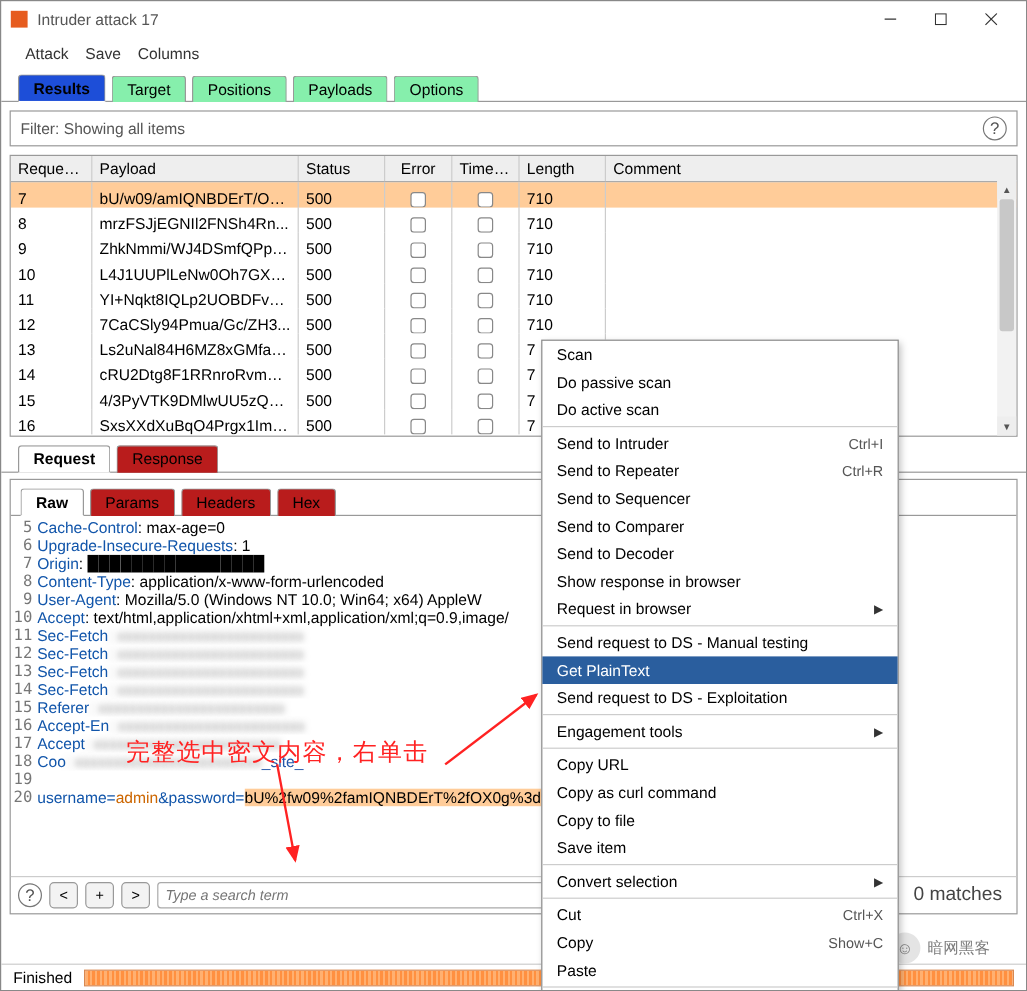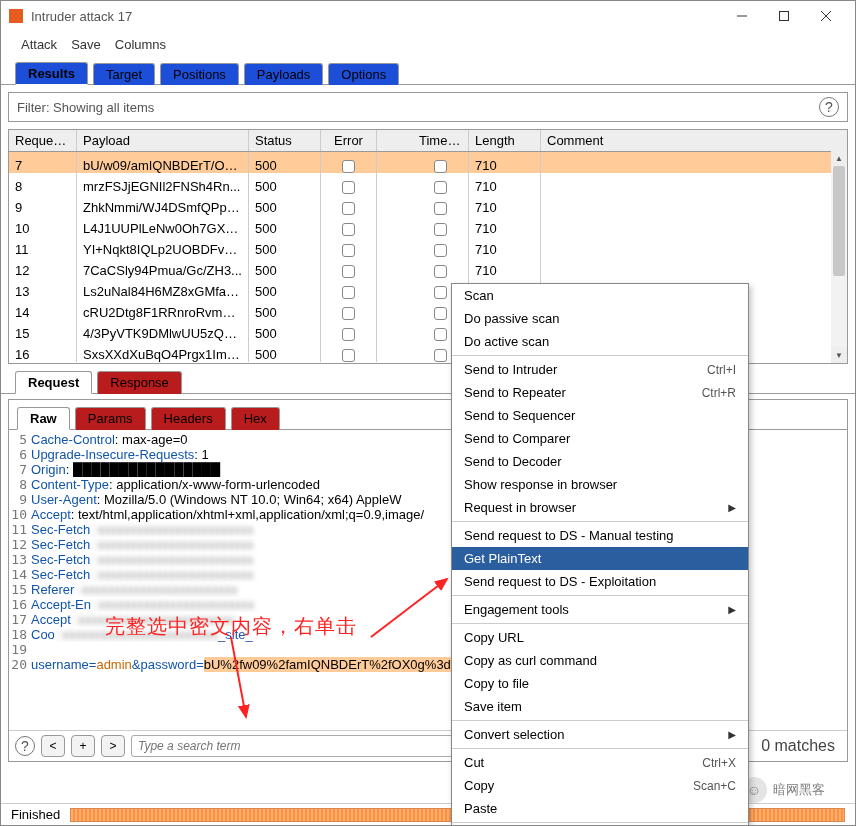--- a/index.html
+++ b/index.html
@@ -9,37 +9,37 @@
 .titlebar .icon { width: 14px; height: 14px; background: #e65c1f; margin-right: 8px; display: inline-block; }
 .titlebar .title { flex: 1; color: #555; }
 .winbtns { display: flex; }
 .winbtn { width: 42px; height: 28px; display: flex; align-items: center; justify-content: center; color: #333; }
 .winbtn svg { width: 10px; height: 10px; }
 
 .menubar { height: 26px; display: flex; align-items: center; padding: 0 16px; gap: 6px; color: #333; }
 .menubar span { padding: 2px 4px; }
 
 .tabrow { display: flex; align-items: flex-end; padding: 4px 14px 0 14px; gap: 5px; border-bottom: 1px solid #999; }
-.tab { border: 1px solid #999; border-bottom: none; border-radius: 3px 3px 0 0; padding: 3px 12px; background: #1d4ed8; position: relative; top: 1px; }
+.tab { border: 1px solid #999; border-bottom: none; border-radius: 3px 3px 0 0; padding: 3px 12px; background: #86efac; position: relative; top: 1px; }
 .tab.active { background: #1d4ed8; font-weight: bold; border-bottom: 1px solid #fff; }
 
 .filterbar { display: flex; align-items: center; border: 1px solid #999; margin: 7px; padding: 4px 8px; }
 .filtertxt { flex: 1; color: #555; }
 .helpcircle { width: 20px; height: 20px; border: 1px solid #777; border-radius: 50%; display: flex; align-items: center; justify-content: center; color: #555; font-size: 14px; }
 
 .grid { margin: 0 7px; border: 1px solid #999; position: relative; height: 235px; overflow: hidden; }
 .grid-head, .grid-row { display: flex; }
 .grid-head { background: #eee; border-bottom: 1px solid #999; }
 .gh, .gc { padding: 3px 6px; border-right: 1px solid #ccc; overflow: hidden; white-space: nowrap; text-overflow: ellipsis; }
 .gh:last-child, .gc:last-child { border-right: none; }
 .c-req { width: 68px; }
 .c-pay { width: 172px; }
 .c-sts { width: 72px; }
 .c-err { width: 56px; text-align: center; }
-.c-tmo { width: 56px; text-align: center; margin-left: 36px; }
+.c-tmo { width: 56px; text-align: center; }
 .c-len { width: 72px; }
 .c-cmt { flex: 1; }
 .grid-head .sort { font-size: 9px; color: #2a5db0; margin-left: 2px; }
 .grid-body .grid-row { height: 21px; line-height: 21px; }
 .grid-row.sel { background: #ffcc99; }
 .cb { display: inline-block; width: 13px; height: 13px; border: 1px solid #888; border-radius: 3px; background: #fff; vertical-align: middle; }
 .grid-scroll { position: absolute; right: 0; top: 20px; width: 16px; bottom: 0; background: #f2f2f2; }
 .sb-up, .sb-dn { height: 16px; display: flex; align-items: center; justify-content: center; background: #eee; font-size: 8px; color: #555; }
 .sb-thumb { position: absolute; top: 16px; left: 2px; right: 2px; height: 110px; background: #c8c8c8; border-radius: 2px; }
 
@@ -348,21 +348,21 @@
       <span class="txt">Convert selection</span>
       <span class="arr">▶</span>
     </div>
     <div class="msep"></div>
     <div class="mi">
       <span class="txt">Cut</span>
       <span class="sc">Ctrl+X</span>
     </div>
     <div class="mi">
       <span class="txt">Copy</span>
-      <span class="sc">Scan+C</span>
+      <span class="sc">Show+C</span>
     </div>
     <div class="mi">
       <span class="txt">Paste</span>
     </div>
     <div class="msep"></div>
     <div class="mi"></div>
   </div>
 
 <div class="anno anno-text">完整选中密文内容，右单击</div>
 <svg class="arrow-svg" style="top:576px;left:220px" width="230" height="160">

